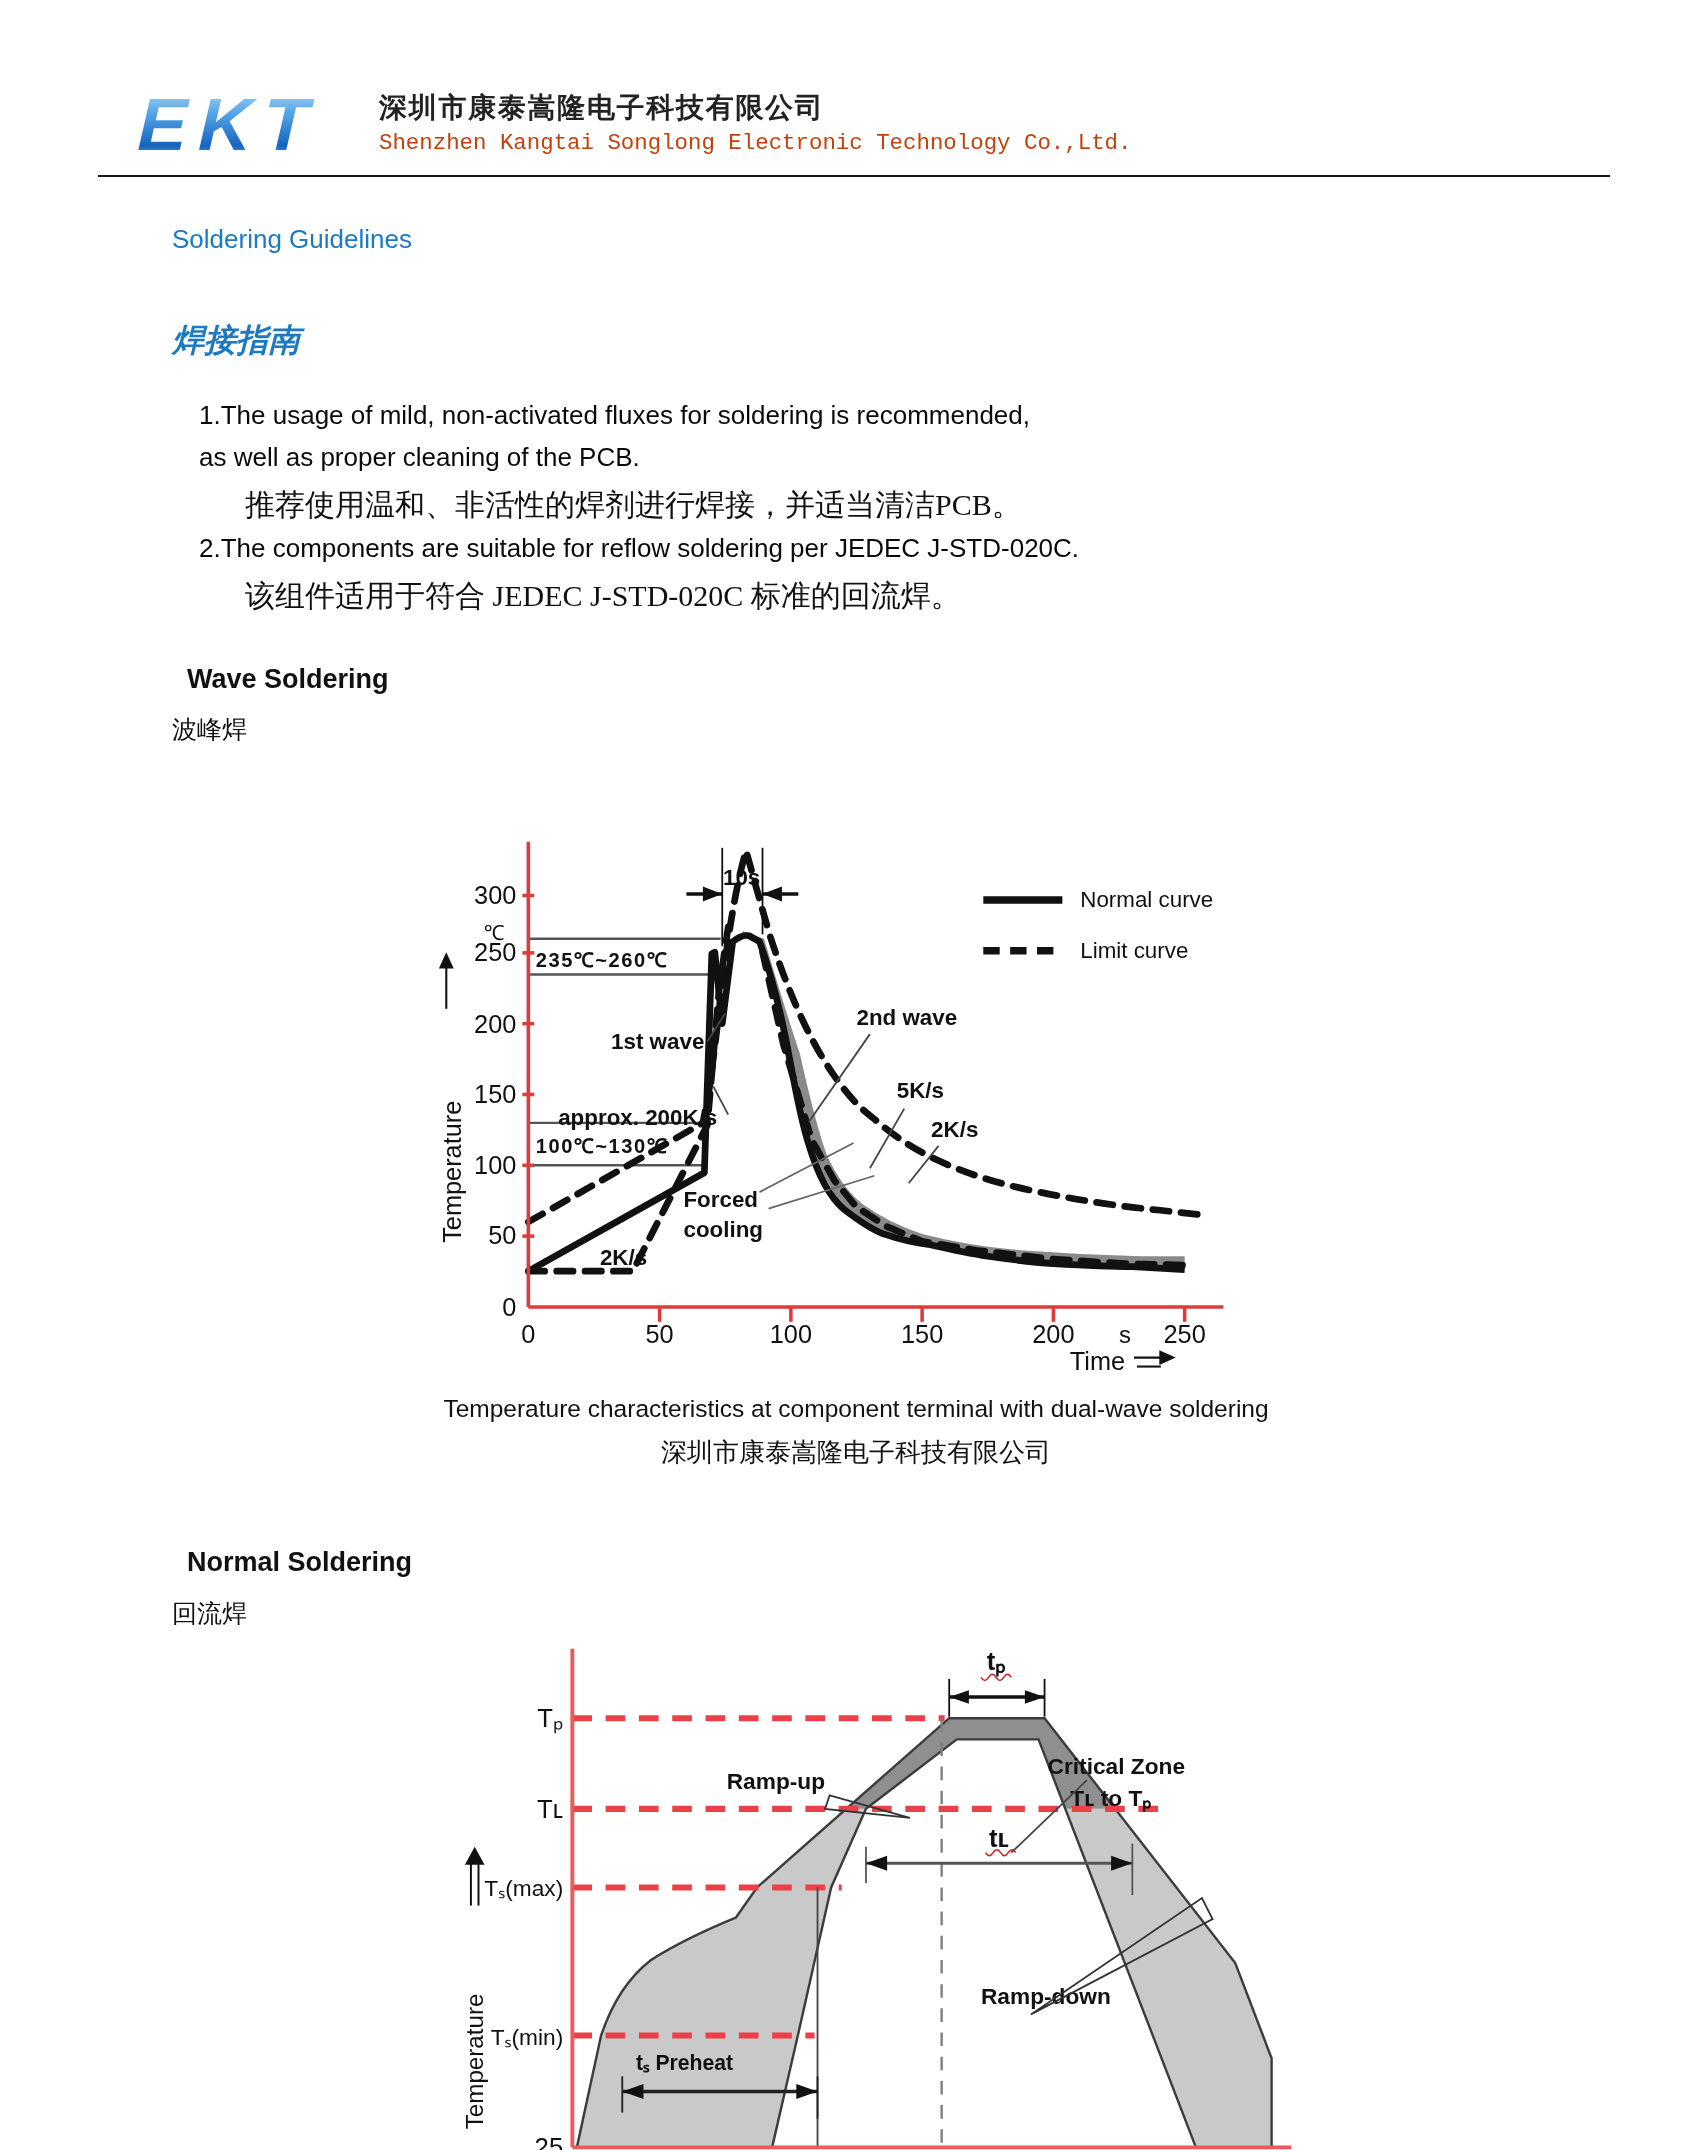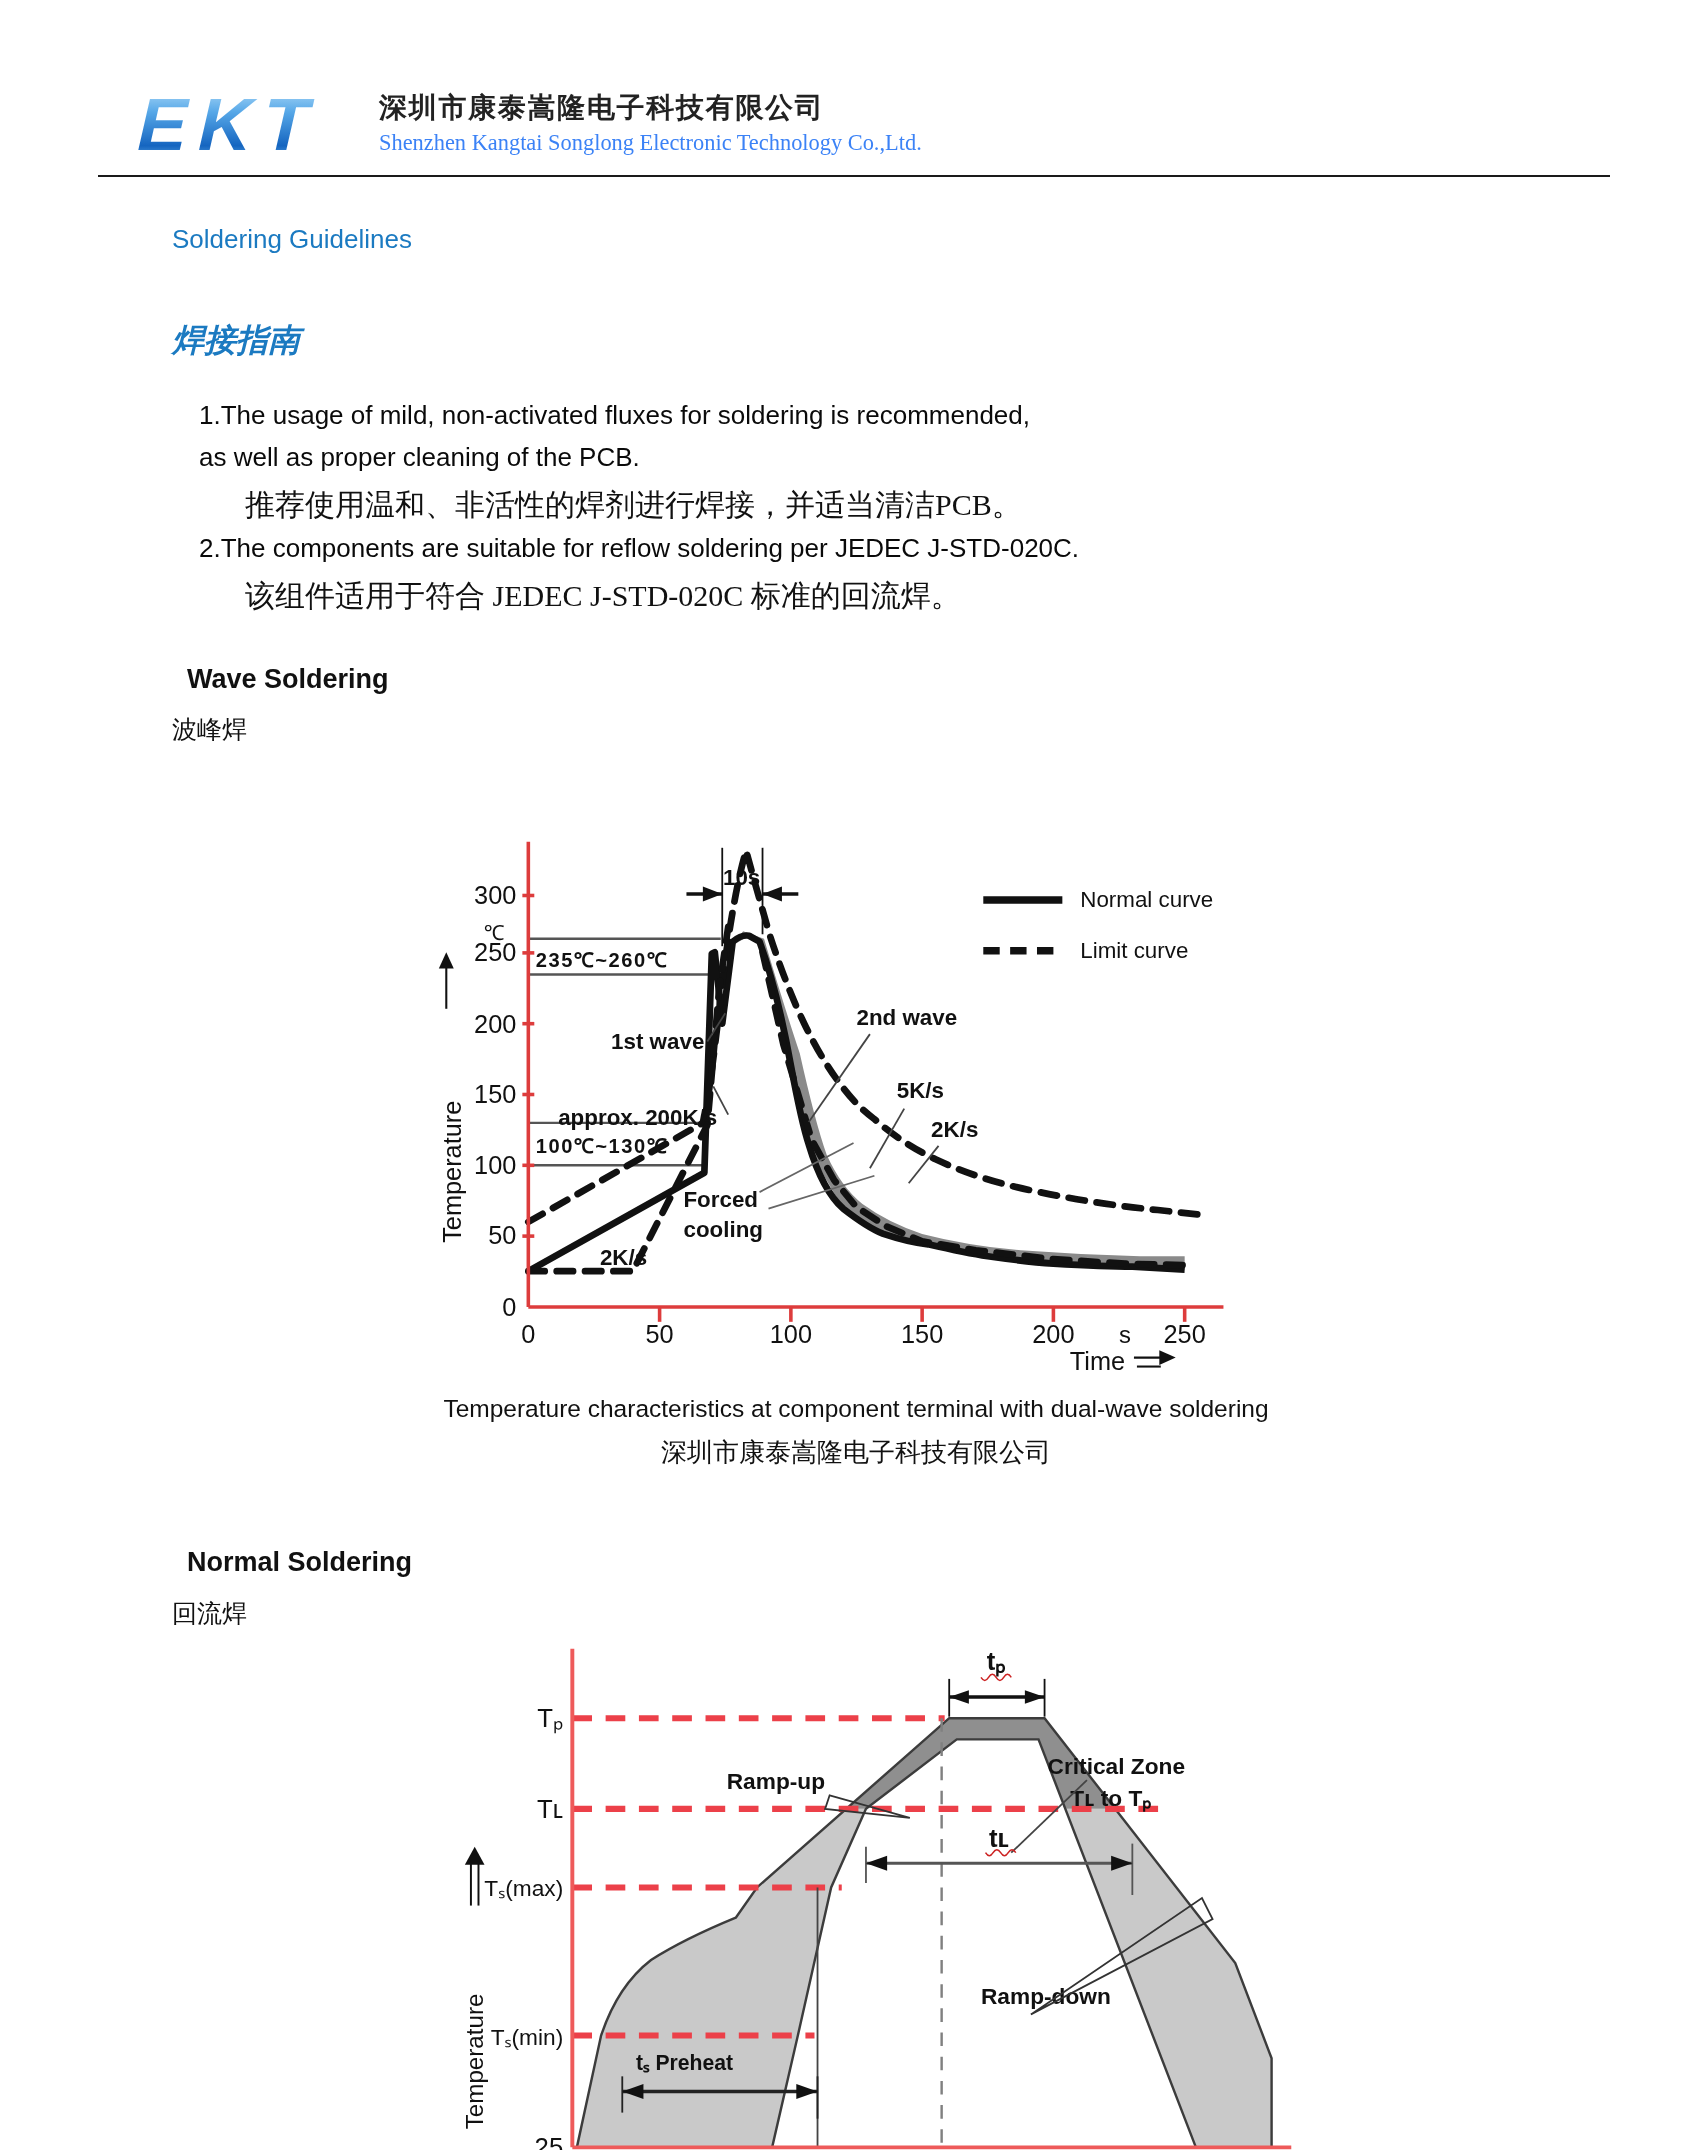--- a/index.html
+++ b/index.html
@@ -5,21 +5,21 @@
   * { margin:0; padding:0; box-sizing:border-box; }
   html,body { background:#fff; }
   body { width:1707px; height:2414px; position:relative; font-family:"Liberation Sans",sans-serif; color:#111; overflow:hidden; }
   .abs { position:absolute; }
   .page { position:absolute; left:0; top:0; width:1707px; height:2414px; background:#ffffff; }
   
   .logo { left:138px; top:82px; font-size:74px; font-weight:900; letter-spacing:11.2px; font-style:italic;
           background:linear-gradient(180deg,#bfe4fb 0%,#57a8e8 35%,#1565c0 75%,#7fc4f4 100%);
           -webkit-background-clip:text; background-clip:text; color:transparent; transform:skewX(-2deg); }
   .company-cn { left:379px; top:89px; font-size:28px; font-weight:700; color:#222; letter-spacing:1.7px; }
-  .company-en { left:379px; top:130px; font-size:22.4px; font-family:Liberation Serif, serif; color:#3b82f6; }
+  .company-en { left:379px; top:130px; font-size:22.4px; font-family:Liberation Mono, monospace; color:#c2410c; }
   .header-rule { left:98px; top:175px; width:1512px; height:2.2px; background:#1a1a1a; }
   
   .title-en { left:172px; top:224px; font-size:26px; font-weight:400; }
   .title-cn { left:172px; top:319px; font-size:32px; font-weight:700;font-style:italic; }
   
   .g-en { left:199px; font-size:26px; color:#0a0a0a; }
   .g-cn { left:245px; font-size:30px; font-family:"Liberation Serif",serif; }
   .sec-head { font-size:27px; font-weight:700; }
   .sec-cn { font-size:25px; font-family:Liberation Serif, serif;text-align:right; }
   .caption-wrap { left:172px; top:1395px; width:1368px; text-align:center; }

